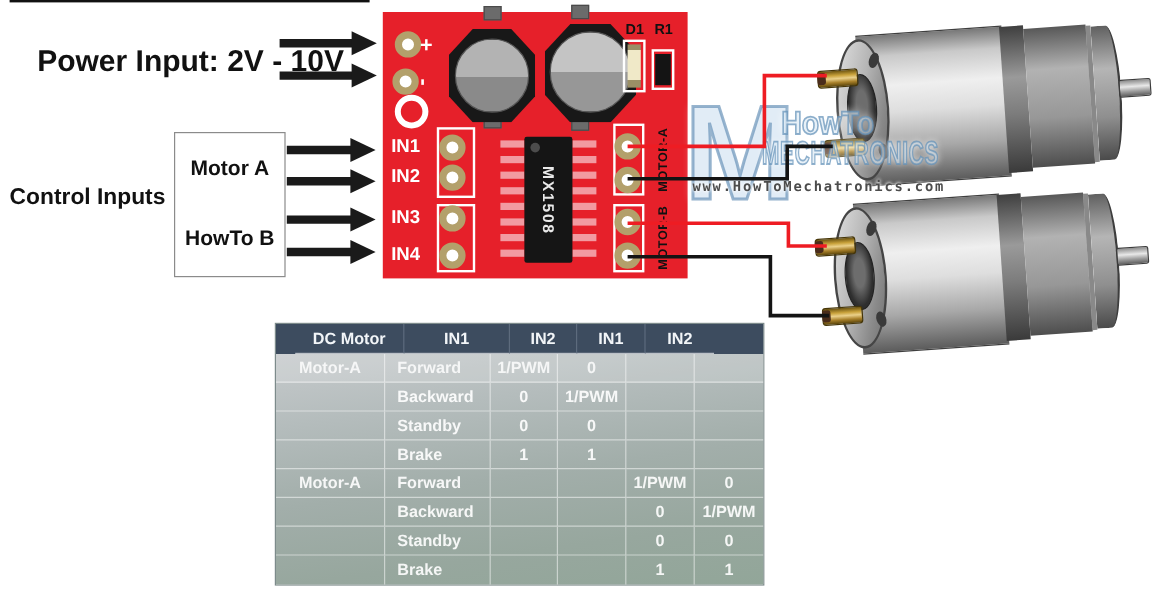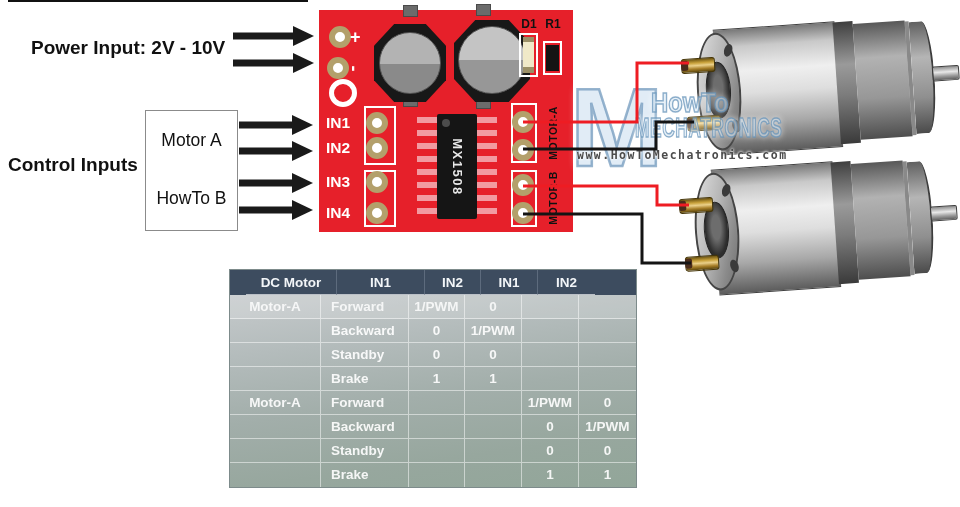--- a/index.html
+++ b/index.html
@@ -9,25 +9,25 @@
     --table-header-bg:#3d4c5f;
     --watermark-blue:#6f9dc6;
   }
   html,body{margin:0;padding:0;background:#fff;}
   .canvas{position:relative;width:960px;height:507px;background:#ffffff;overflow:hidden;
           font-family:"Liberation Sans",sans-serif;}
 
   
   .artifact-line{position:absolute;left:8px;top:0;width:300px;height:2px;background:#111;}
   .lbl{position:absolute;color:#111;font-weight:bold;white-space:nowrap;}
-  .lbl.power{left:31px;top:37px;font-size:19px;text-align:center;}
+  .lbl.power{left:31px;top:37px;font-size:25px;text-align:center;}
   .lbl.control{left:8px;top:154px;font-size:19px;}
   .motor-box{position:absolute;left:145px;top:110px;width:91px;height:119px;background:#fff;
              border:1.5px solid #8b8b8b;z-index:2;}
-  .mb-label{position:absolute;width:100%;text-align:center;font-weight:normal;font-size:17.5px;color:#111;}
+  .mb-label{position:absolute;width:100%;text-align:center;font-weight:bold;font-size:17.5px;color:#111;}
   .mb-a{top:19px;} .mb-b{top:77px;}
 
   
   .pcb{position:absolute;left:319px;top:10px;width:254px;height:222px;background:var(--pcb-red);z-index:3;}
   .pad{position:absolute;width:22px;height:22px;border-radius:50%;background:#fff;
        border:6px solid #b3a06b;box-sizing:border-box;}
   .hole{position:absolute;left:10px;top:69px;width:28px;height:28px;border-radius:50%;
         border:5px solid #fff;box-sizing:border-box;}
   .silk{position:absolute;border:2px solid #fff;box-sizing:border-box;}
   .pcb-txt{position:absolute;color:#fff;font-weight:bold;white-space:nowrap;}

